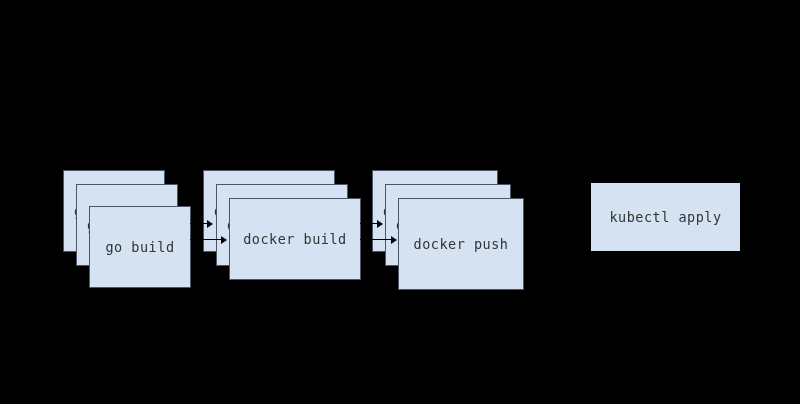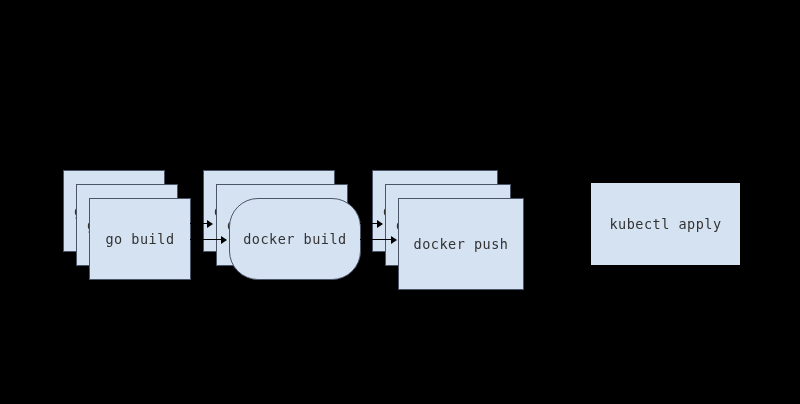--- a/index.html
+++ b/index.html
@@ -71,46 +71,46 @@
 <body>
 
 <div id="canvas" style="background: rgb(0, 0, 0);">
     <div>
       <div class="card card-back" style="left: 63px; top: 170px; width: 102px; height: 82px; background: rgb(213, 226, 242); border-color: rgb(74, 85, 104); z-index: 10;">
         <span class="card-label" style="color: rgb(51, 51, 51);">g</span>
       </div>
       <div class="card card-back" style="left: 76px; top: 184px; width: 102px; height: 82px; background: rgb(213, 226, 242); border-color: rgb(74, 85, 104); z-index: 11;">
         <span class="card-label" style="color: rgb(51, 51, 51);">g</span>
       </div>
-      <div class="card card-front" style="left: 89px; top: 198px; width: 102px; height: 82px; background: rgb(213, 226, 242); border-color: rgb(74, 85, 104); z-index: 12;">
+      <div class="card card-front" style="left: 89px; top: 206px; width: 102px; height: 82px; background: rgb(213, 226, 242); border-color: rgb(74, 85, 104); z-index: 12;">
         <span class="card-label" style="color: rgb(51, 51, 51);">go build</span>
       </div>
     </div>
     <div>
       <div class="card card-back" style="left: 203px; top: 170px; width: 132px; height: 82px; background: rgb(213, 226, 242); border-color: rgb(74, 85, 104); z-index: 20;">
         <span class="card-label" style="color: rgb(51, 51, 51);">d</span>
       </div>
       <div class="card card-back" style="left: 216px; top: 184px; width: 132px; height: 82px; background: rgb(213, 226, 242); border-color: rgb(74, 85, 104); z-index: 21;">
         <span class="card-label" style="color: rgb(51, 51, 51);">d</span>
       </div>
-      <div class="card card-front" style="left: 229px; top: 198px; width: 132px; height: 82px; background: rgb(213, 226, 242); border-color: rgb(74, 85, 104); z-index: 22; border-radius: 29px;">
+      <div class="card card-front" style="left: 229px; top: 198px; width: 132px; height: 82px; background: rgb(213, 226, 242); border-color: rgb(74, 85, 104); z-index: 22;">
         <span class="card-label" style="color: rgb(51, 51, 51);">docker build</span>
       </div>
     </div>
     <div>
       <div class="card card-back" style="left: 372px; top: 170px; width: 126px; height: 82px; background: rgb(213, 226, 242); border-color: rgb(74, 85, 104); z-index: 30;">
         <span class="card-label" style="color: rgb(51, 51, 51);">d</span>
       </div>
       <div class="card card-back" style="left: 385px; top: 184px; width: 126px; height: 82px; background: rgb(213, 226, 242); border-color: rgb(74, 85, 104); z-index: 31;">
         <span class="card-label" style="color: rgb(51, 51, 51);">d</span>
       </div>
       <div class="card card-front" style="left: 398px; top: 198px; width: 126px; height: 92px; background: rgb(213, 226, 242); border-color: rgb(74, 85, 104); z-index: 32;">
         <span class="card-label" style="color: rgb(51, 51, 51);">docker push</span>
       </div>
     </div>
     <div class="arrow" style="left: 190px; top: 223px; width: 22px; background: rgb(0, 0, 0); z-index: 60;"></div>
     <div class="arrow" style="left: 190px; top: 239px; width: 36px; background: rgb(0, 0, 0); z-index: 60;"></div>
     <div class="arrow" style="left: 360px; top: 223px; width: 22px; background: rgb(0, 0, 0); z-index: 60;"></div>
     <div class="arrow" style="left: 360px; top: 239px; width: 36px; background: rgb(0, 0, 0); z-index: 60;"></div>
-    <div class="plain-box" style="left: 591px; top: 183px; width: 149px; height: 82px; background: rgb(213, 226, 242); z-index: 40;">
+    <div class="plain-box" style="left: 591px; top: 183px; width: 149px; height: 68px; background: rgb(213, 226, 242); z-index: 40;">
       <span class="card-label" style="color: rgb(51, 51, 51);">kubectl apply</span>
     </div>
   </div>
 
 </body></html>

